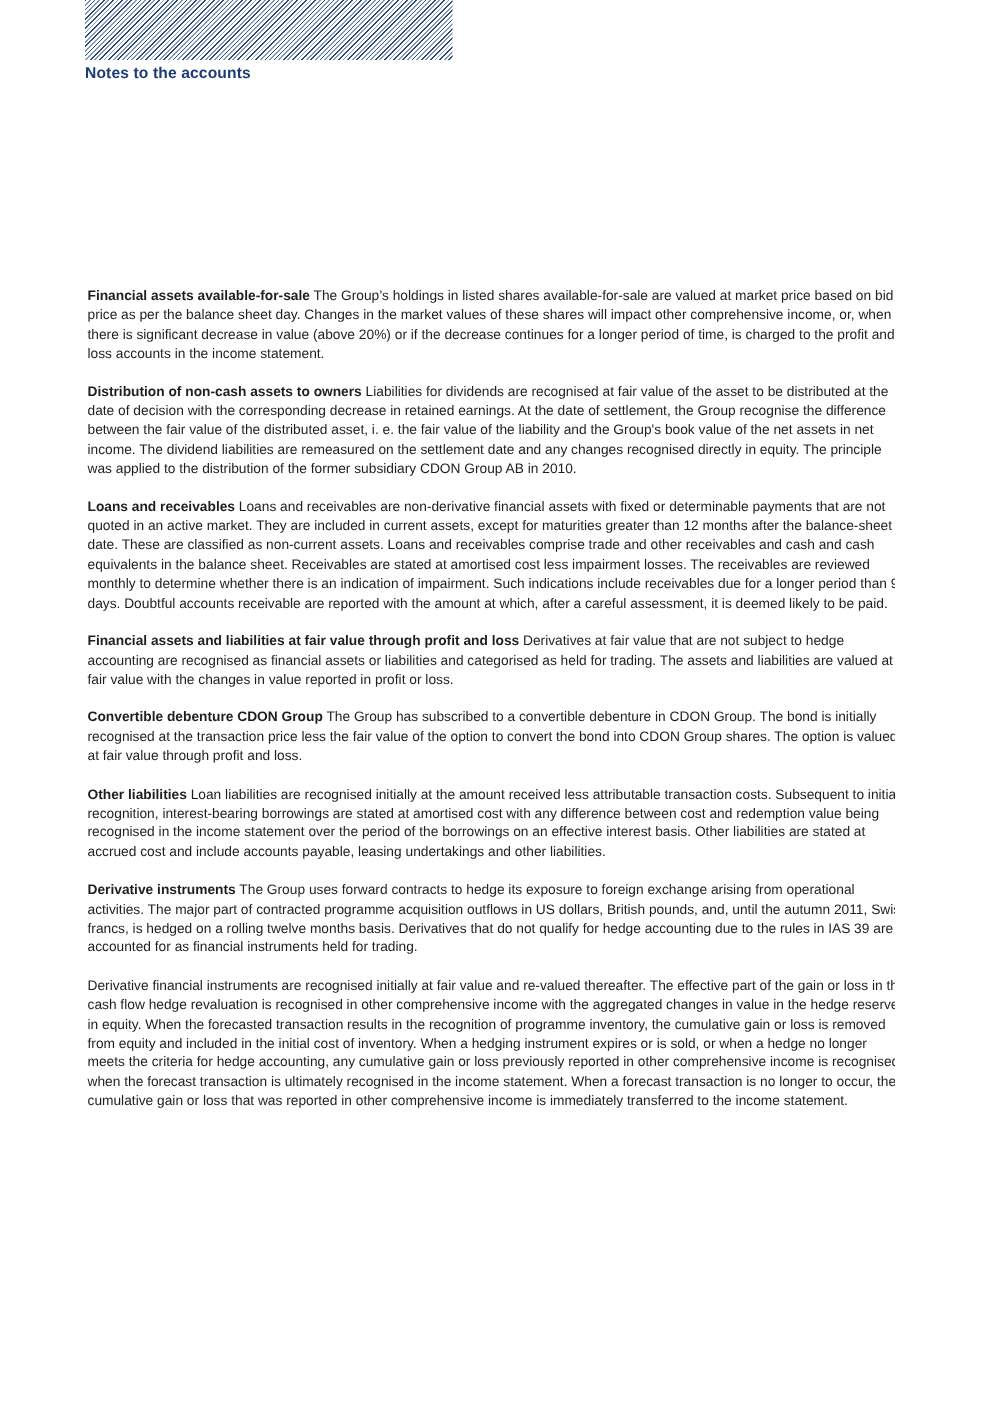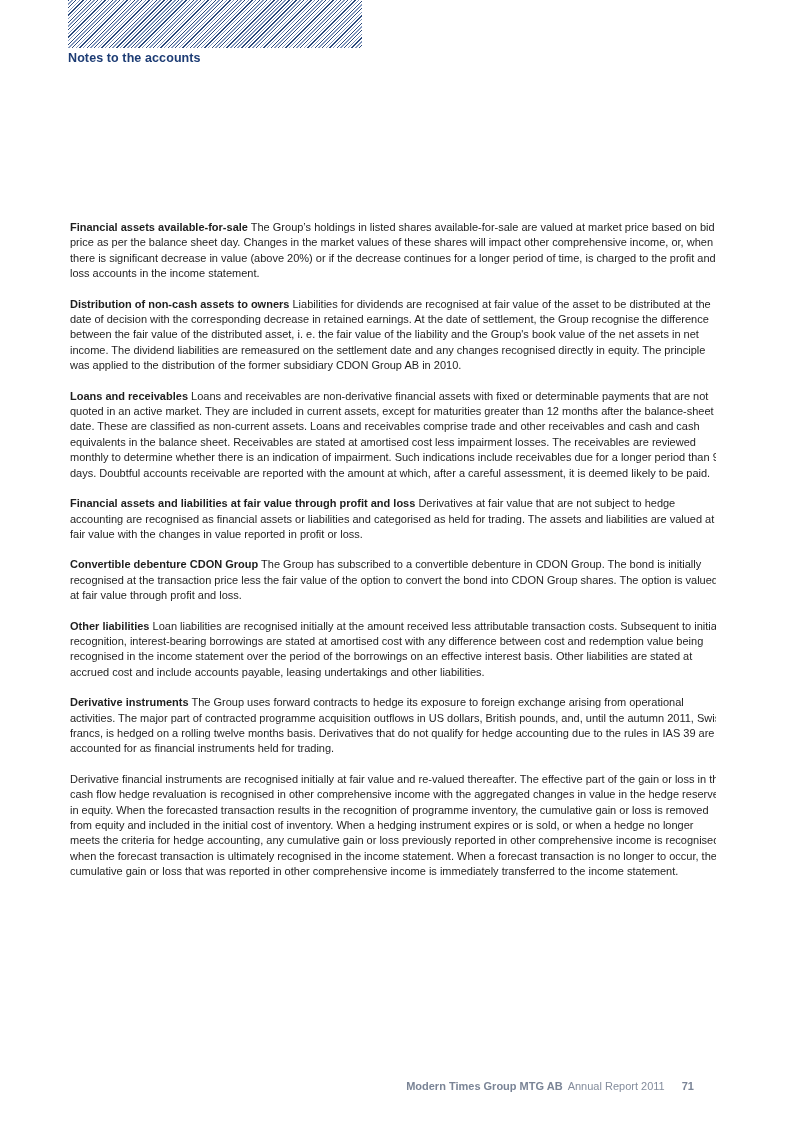--- a/index.html
+++ b/index.html
@@ -38,21 +38,21 @@
     left: 68px;
     top: 51px;
     font-size: 12.5px;
     font-weight: bold;
     color: var(--heading, #1d3c74);
     letter-spacing: 0.1px;
   }
   .body-text {
     position: absolute;
     left: 70px;
-    top: 220px;
+    top: 230px;
     width: 656px;
     font-size: 11px;
     line-height: 15.4px;
     color: var(--body-text, #1e1e1e);
   }
   .body-text p {
     margin: 0 0 15px 0;
   }
   .body-text .lead {
     font-weight: bold;
@@ -95,19 +95,14 @@
     <p><b class="lead">Financial assets available-for-sale</b> <span>The Group’s holdings in listed shares available-for-sale are valued at market price based on bid price as per the balance sheet day. Changes in the market values of these shares will impact other comprehensive income, or, when there is significant decrease in value (above 20%) or if the decrease continues for a longer period of time, is charged to the profit and loss accounts in the income statement.</span></p>
     <p><b class="lead">Distribution of non-cash assets to owners</b> <span>Liabilities for dividends are recognised at fair value of the asset to be distributed at the date of decision with the corresponding decrease in retained earnings.  At the date of settlement, the Group recognise the difference between the fair value of the distributed asset, i. e. the fair value of the liability and the Group's book value of the net assets in net income. The dividend liabilities are remeasured on the settlement date and any changes recognised directly in equity. The principle was applied to the distribution of the former subsidiary CDON Group AB in 2010.</span></p>
     <p><b class="lead">Loans and receivables</b> <span>Loans and receivables are non-derivative financial assets with fixed or determinable payments that are not quoted in an active market. They are included in current assets, except for maturities greater than 12 months after the balance-sheet date. These are classified as non-current assets. Loans and receivables comprise trade and other receivables and cash and cash equivalents in the balance sheet. Receivables are stated at amortised cost less impairment losses. The receivables are reviewed monthly to determine whether there is an indication of impairment. Such indications include receivables due for a longer period than 90 days. Doubtful accounts receivable are reported with the amount at which, after a careful assessment, it is deemed likely to be paid.</span></p>
     <p><b class="lead">Financial assets and liabilities at fair value through profit and loss</b> <span>Derivatives at fair value that are not subject to hedge accounting are recognised as financial assets or liabilities and categorised as held for trading. The assets and liabilities are valued at fair value with the changes in value reported in profit or loss.</span></p>
     <p><b class="lead">Convertible debenture CDON Group</b> <span>The Group has subscribed to a convertible debenture in CDON Group. The bond is initially recognised at the transaction price less the fair value of the option to convert the bond into CDON Group shares. The option is valued at fair value through profit and loss.</span></p>
     <p><b class="lead">Other liabilities</b> <span>Loan liabilities are recognised initially at the amount received less attributable transaction costs. Subsequent to initial recognition, interest-bearing borrowings are stated at amortised cost with any difference between cost and redemption value being recognised in the income statement over the period of the borrowings on an effective interest basis. Other liabilities are stated at accrued cost and include accounts payable, leasing undertakings and other liabilities.</span></p>
     <p><b class="lead">Derivative instruments</b> <span>The Group uses forward contracts to hedge its exposure to foreign exchange arising from operational activities. The major part of contracted programme acquisition outflows in US dollars, British pounds, and, until the autumn 2011, Swiss francs, is hedged on a rolling twelve months basis. Derivatives that do not qualify for hedge accounting due to the rules in IAS 39 are accounted for as financial instruments held for trading.</span></p>
     <p> <span>Derivative financial instruments are recognised initially at fair value and re-valued thereafter. The effective part of the gain or loss in the cash flow hedge revaluation is recognised in other comprehensive income with the aggregated changes in value in the hedge reserve in equity. When the forecasted transaction results in the recognition of programme inventory, the cumulative gain or loss is removed from equity and included in the initial cost of inventory. When a hedging instrument expires or is sold, or when a hedge no longer meets the criteria for hedge accounting, any cumulative gain or loss previously reported in other comprehensive income is recognised when the forecast transaction is ultimately recognised in the income statement. When a forecast transaction is no longer to occur, the cumulative gain or loss that was reported in other comprehensive income is immediately transferred to the income statement.</span></p>
   </div>
 
-  <div class="footer">
-    <span class="f-bold">Modern Times Group MTG AB</span>
-    <span class="f-reg">Annual Report 2011</span>
-    <span class="f-page">71</span>
-  </div>
 
 </div>
 
 </body></html>

